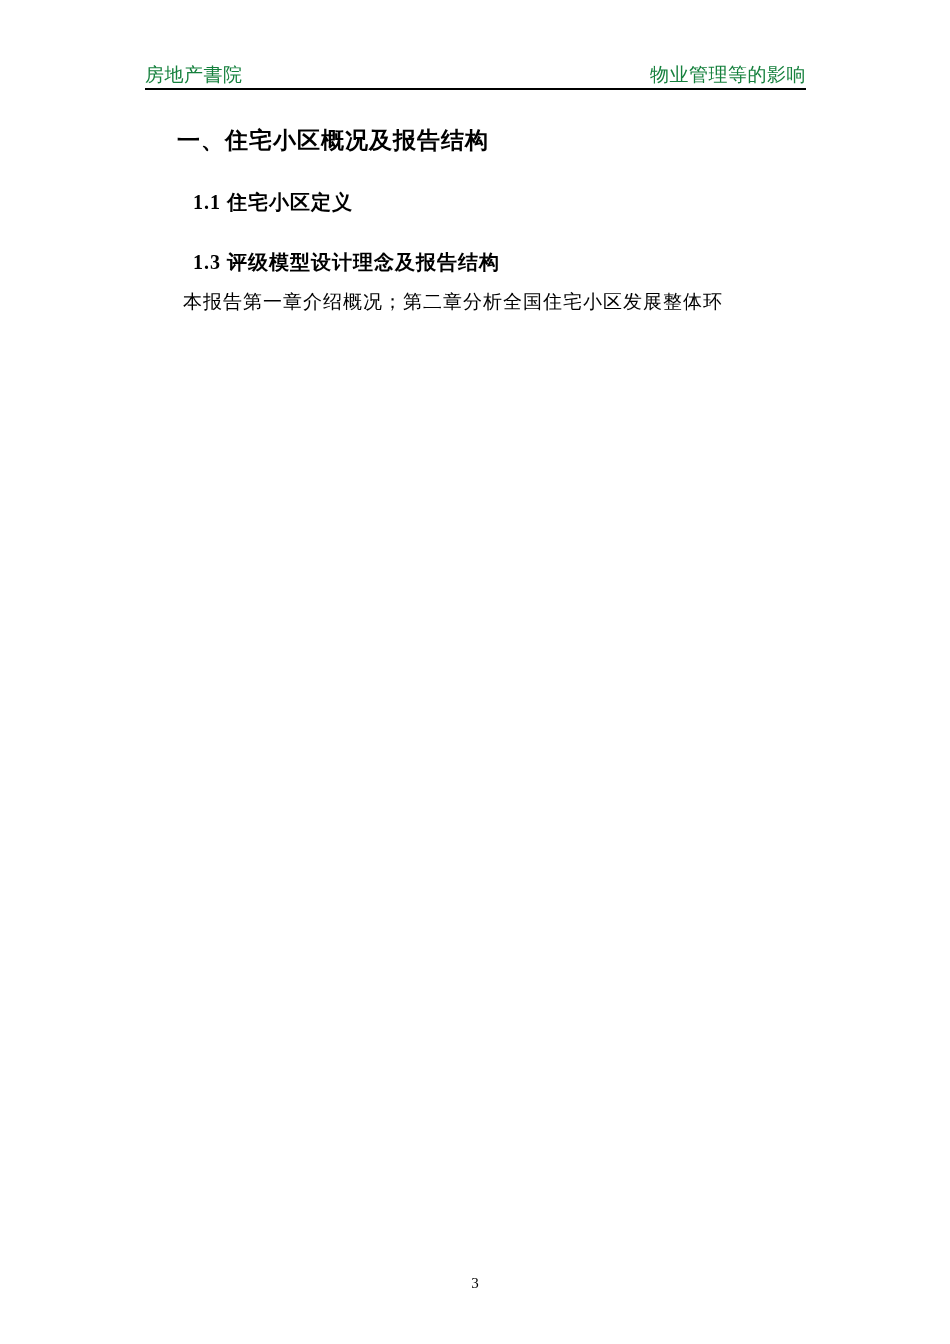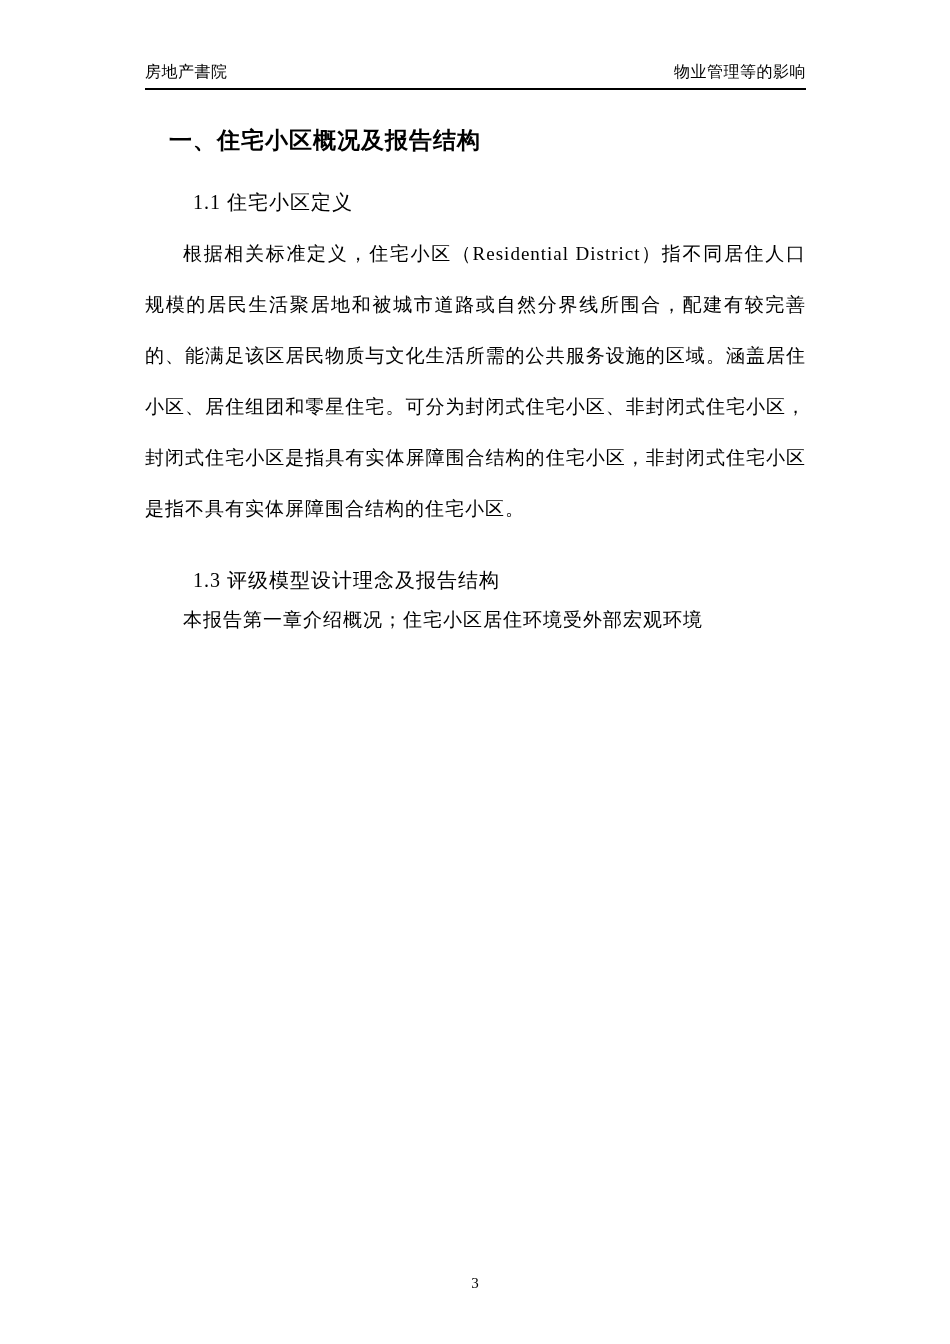--- a/index.html
+++ b/index.html
@@ -24,48 +24,48 @@
   }
   .doc-header {
     position: absolute;
     top: 62px;
     left: 145px;
     width: 661px;
     display: flex;
     justify-content: space-between;
     align-items: flex-end;
     font-family: "Liberation Sans", "DejaVu Sans", sans-serif;
-    font-size: 16px;
-    color: #000000;
+    font-size: 19px;
+    color: #15803d;
     letter-spacing: 0.5px;
   }
   .header-rule {
     position: absolute;
     top: 88px;
     left: 145px;
     width: 661px;
     height: 0;
     border-top: 2px solid #000000;
   }
   .doc-body {
     position: absolute;
     top: 90px;
     left: 145px;
     width: 661px;
   }
   h1.chapter-title {
     font-size: 23px;
     font-weight: bold;
-    margin: 36px 0 0 24px;
+    margin: 36px 0 0 32px;
     letter-spacing: 1px;
     line-height: 30px;
   }
   h2.section-heading {
     font-size: 20px;
-    font-weight: normal;
+    font-weight: bold;
     margin: 32px 0 0 48px;
     letter-spacing: 1px;
     line-height: 28px;
   }
   p.body-paragraph {
     font-size: 19px;
     line-height: 51px;
     text-align: justify;
     text-indent: 2em;
     margin: 12px 0 0 0;
@@ -95,28 +95,27 @@
   </div>
 
   <div class="header-rule"></div>
 
   <div class="doc-body">
 
     <h1 class="chapter-title">一、住宅小区概况及报告结构</h1>
 
     <h2 class="section-heading">1.1 住宅小区定义</h2>
 
-    <p class="body-paragraph">根据相关标准定义，住宅小区（Residential District）指不同居住人口规模的居民生活聚居地和被城市道路或自然分界线所围合，配建有较完善的、能满足该区居民物质与文化生活所需的公共服务设施的区域。涵盖居住小区、居住组团和零星住宅。可分为封闭式住宅小区、非封闭式住宅小区，封闭式住宅小区是指具有实体屏障围合结构的住宅小区，非封闭式住宅小区是指不具有实体屏障围合结构的住宅小区。</p>
 
 
 
     <h2 class="section-heading">1.3 评级模型设计理念及报告结构</h2>
 
 
-    <p class="body-paragraph continuation">本报告第一章介绍概况；住宅小区居住环境受外部宏观环境</p>
+    <p class="body-paragraph continuation">本报告第一章介绍概况；第二章分析全国住宅小区发展整体环</p>
 
   </div>
 
   <div class="doc-footer">
     <span>3</span>
   </div>
 
 </div>
 
 </body></html>

